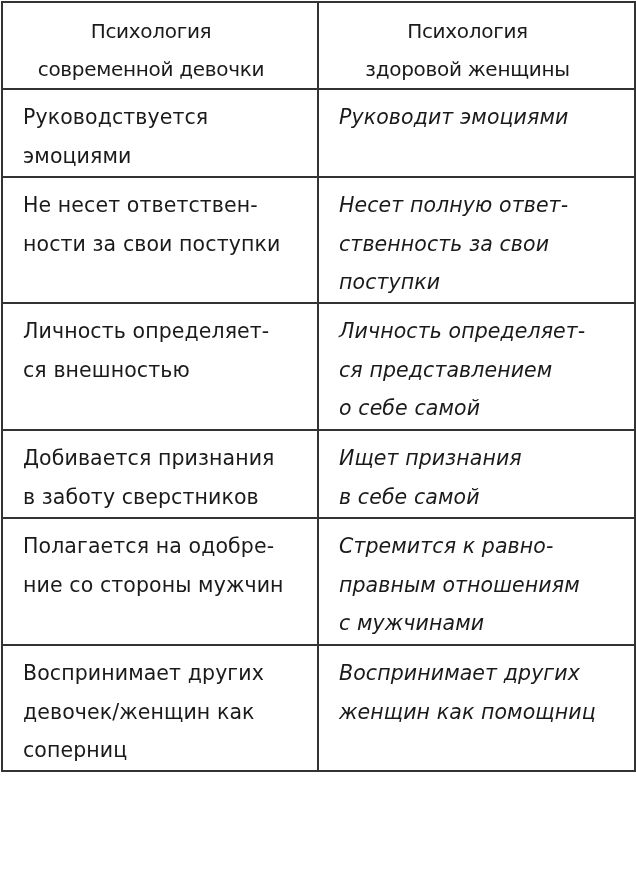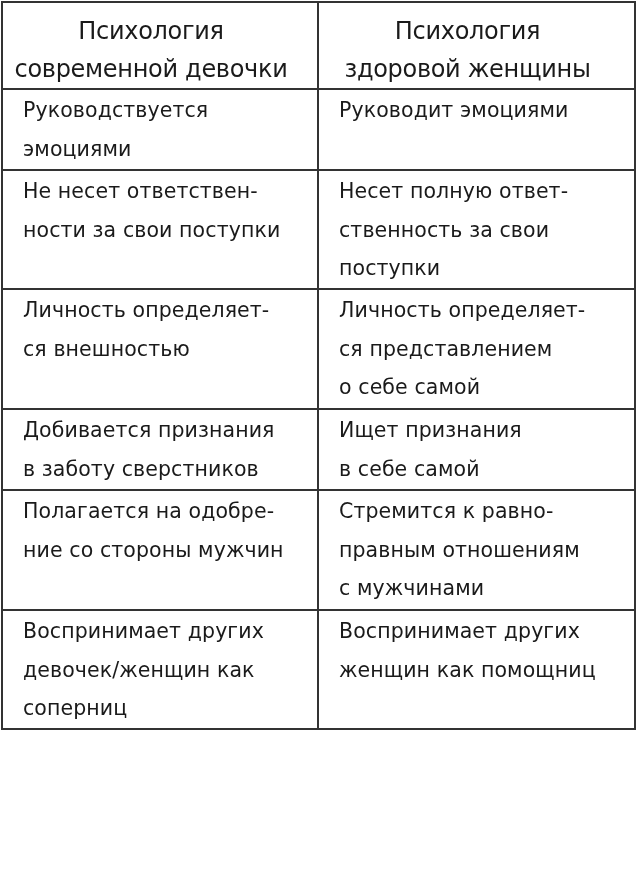--- a/index.html
+++ b/index.html
@@ -3,33 +3,33 @@
   <meta charset="utf-8">
   <style>
     html, body { margin: 0; padding: 0; background: #ffffff; }
     body { width: 636px; height: 869px; position: relative; overflow: hidden;
            font-family: "DejaVu Sans", "Liberation Sans", sans-serif; color: #1a1a1a; }
     table.cmp { position: absolute; left: 1px; top: 1px; width: 633px;
                 border-collapse: collapse; table-layout: fixed; }
     table.cmp td, table.cmp th { border: 2px solid #333333; vertical-align: top;
                                  padding: 0 6px 0 20px; }
     table.cmp th { font-weight: normal; text-align: center; padding: 9px 24px 0 6px;
-                   height: 76px; font-size: 24px; line-height: 38px; letter-spacing: -0.3px; }
-    table.cmp td { font-size: 20.5px; line-height: 38.5px; padding-top: 1px; letter-spacing: 0.1px; }
+                   height: 76px; font-size: 20px; line-height: 38px; letter-spacing: -0.3px; }
+    table.cmp td { font-size: 20.5px; line-height: 38.5px; padding-top: 8px; letter-spacing: 0.1px; }
     col.c1 { width: 316px; }
     col.c2 { width: 317px; }
     .line { display: block; white-space: nowrap; }
     tr.r1 td { height: 78px; }
     tr.r2 td { height: 116px; }
     tr.r3 td { height: 117px; }
     tr.r4 td { height: 118px; }
     tr.r5 td { height: 78px; margin-left: 16px; }
     tr.r6 td { height: 117px; }
     tr.r7 td { height: 115px; }
-    td.right { padding-left: 20px; }
+    td.right { padding-left: 20px; font-style: italic; }
   </style>
 </head>
 <body>
 
 <table class="cmp">
   <colgroup>
       <col class="c1">
       <col class="c2">
     </colgroup>
   <thead>

